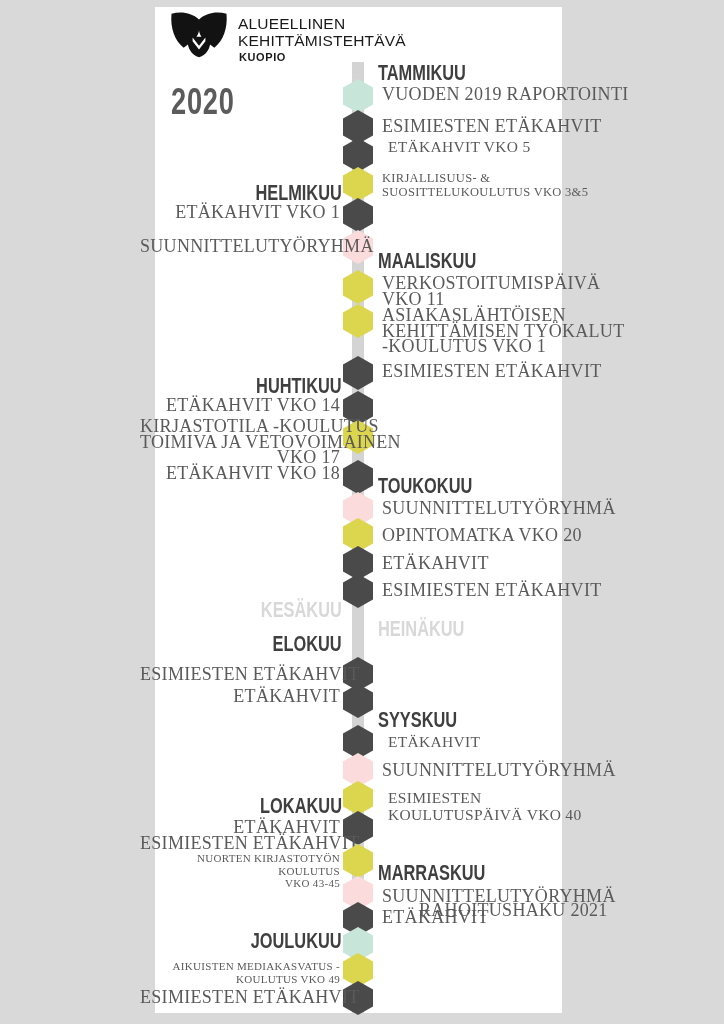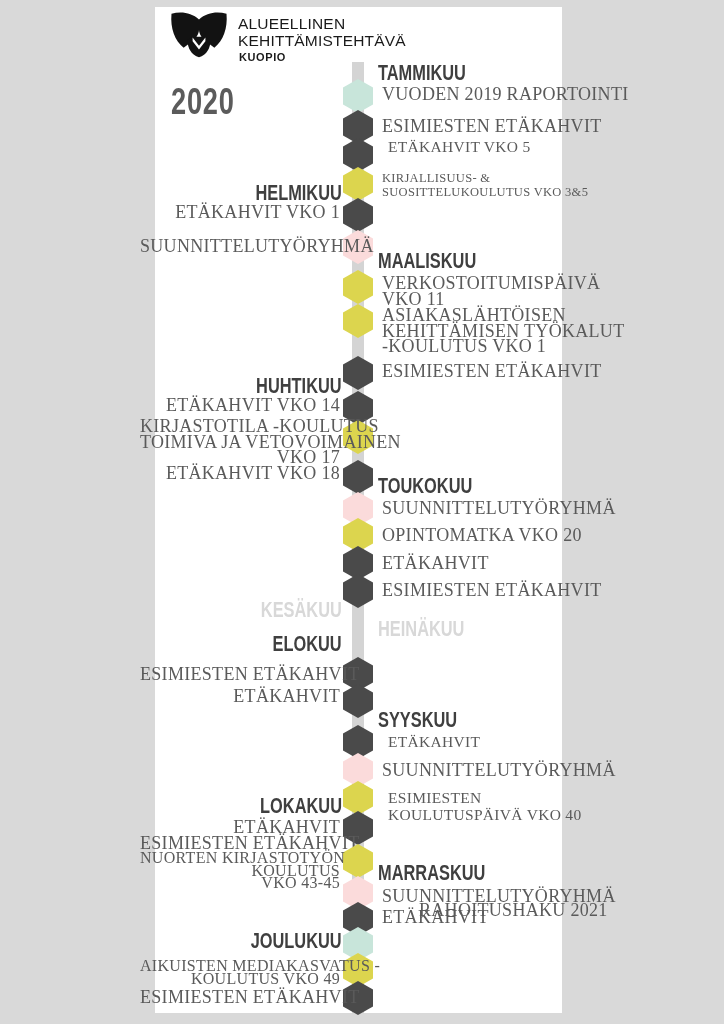--- a/index.html
+++ b/index.html
@@ -44,21 +44,21 @@
   .month.side-left  { right:382px; transform:scale(0.78,1.08); transform-origin:right top; }
   .month.muted { color:#d8d8d8; }
 
   .ev-text {
     position:absolute; color:#5a5a5a;
     font-family:"Liberation Serif", serif;
     letter-spacing:0.3px; white-space:nowrap;
   }
   .ev-text.side-right { left:382px; width:178px; text-align:left; }
   .ev-text.side-left  { left:140px; width:200px; text-align:right; }
-  .sm  { font-size:16px;   line-height:12.5px; }
+  .sm  { font-size:11px;   line-height:12.5px; }
   .smd { font-size:12.5px; line-height:14px; }
   .md  { font-size:18px;   line-height:15.5px; }
   .lg  { font-size:15.5px; line-height:17px; }
   .lg.side-right { left:388px; }
 </style>
 </head>
 <body>
 
 <div class="page">
   <div class="panel"></div>

